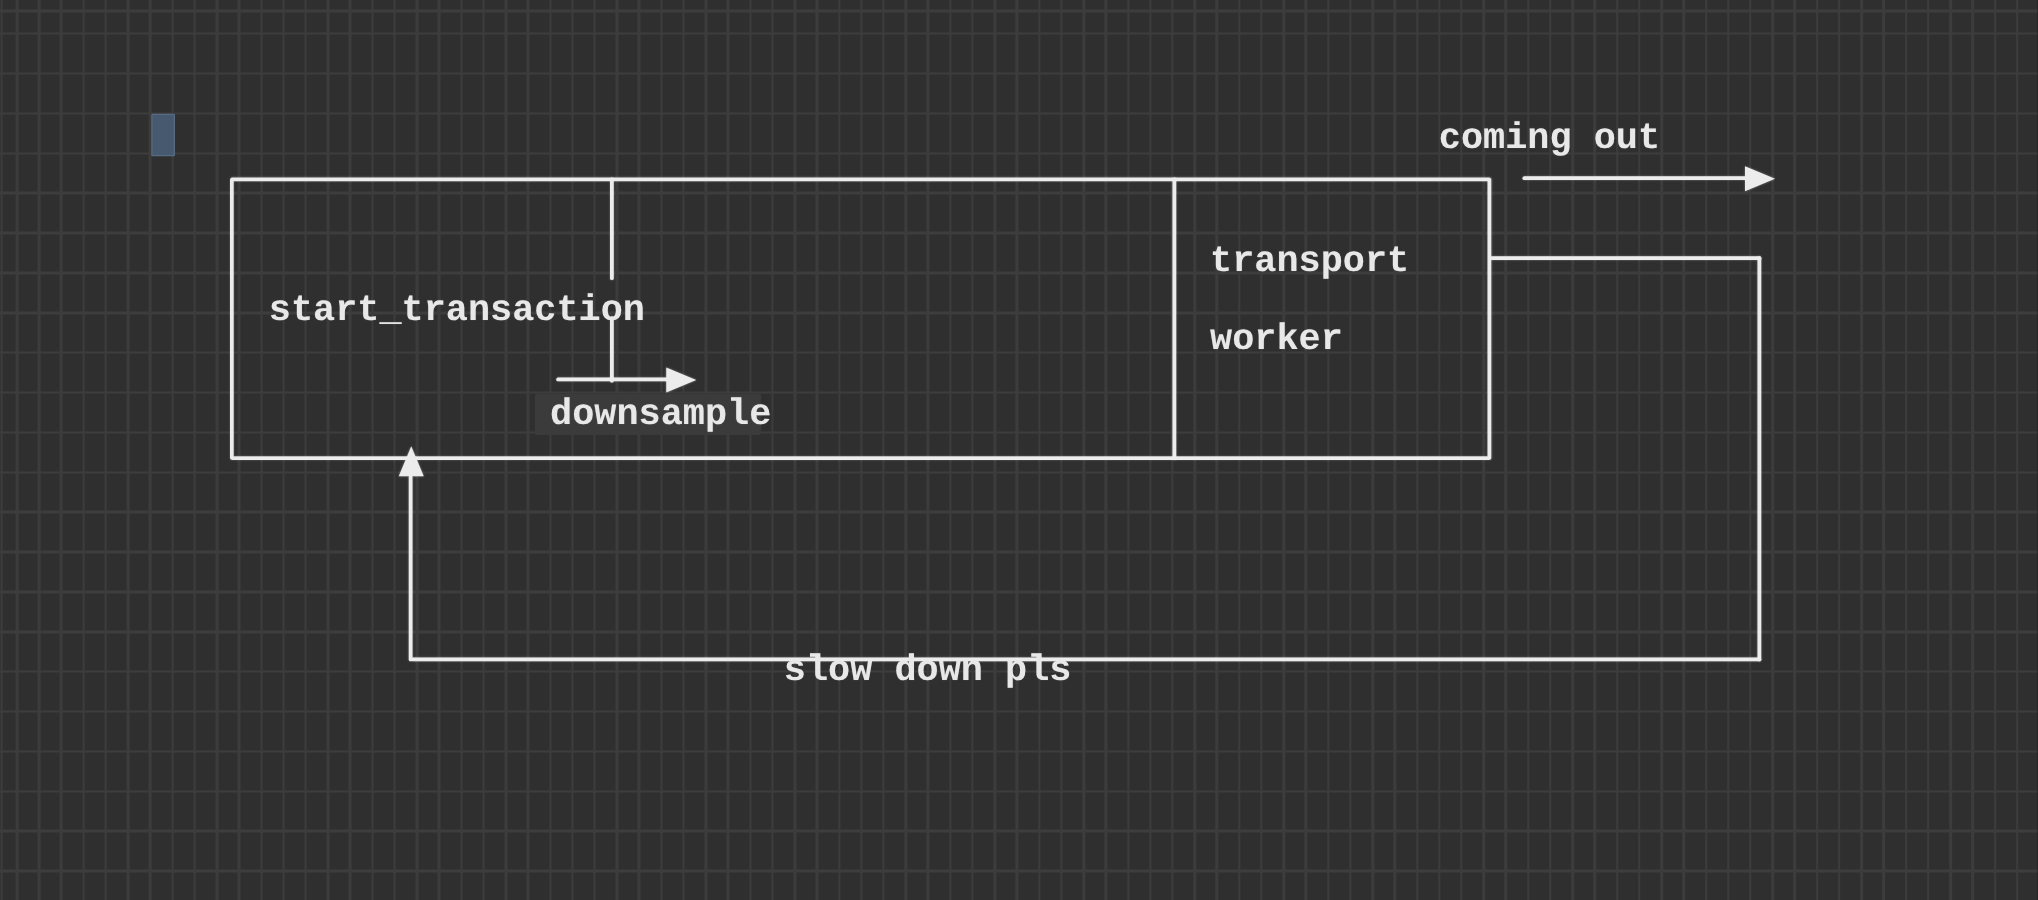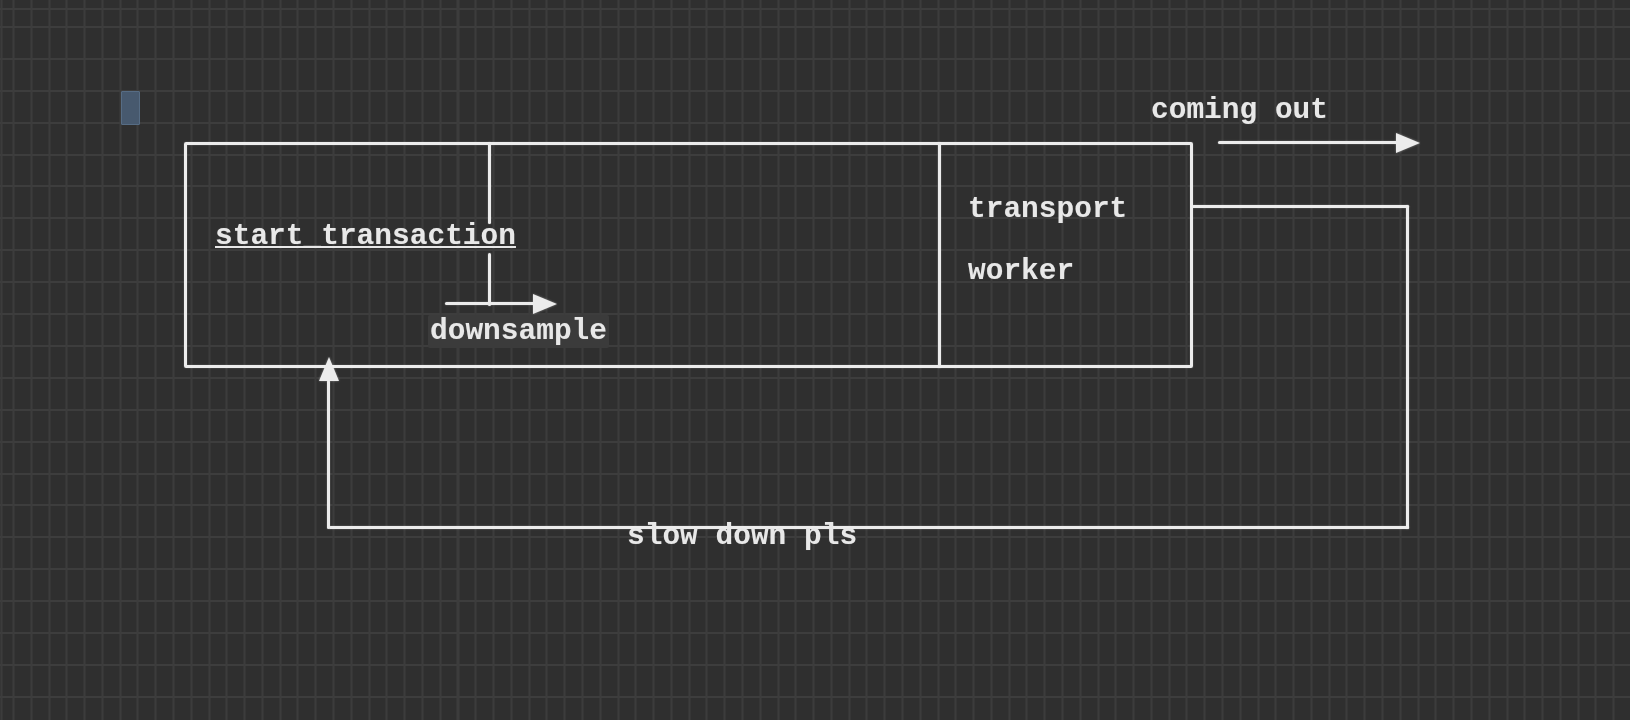--- a/index.html
+++ b/index.html
@@ -89,23 +89,23 @@
 
   <div class="stroke" style="left:488px; top:142px; width:3px; height:82px;"></div>
   <div class="stroke" style="left:488px; top:253px; width:3px; height:53px;"></div>
 
   <div>
     <div class="stroke" style="left:445px; top:302px; width:90px; height:3px;"></div>
     <div class="tri-right" style="left:533px; top:294px;"></div>
   </div>
 
   <div class="highlight"></div>
-  <div class="label" style="left:430px; top:315px;">downsample</div>
+  <div class="label" style="left:440px; top:315px;">downsample</div>
 
-  <div class="label" style="left:215px; top:220px;text-decoration:underline;">start_transaction</div>
+  <div class="label" style="left:215px; top:232px;">start_transaction</div>
   <div class="label" style="left:968px; top:193px;">transport</div>
   <div class="label" style="left:968px; top:255px;text-align:center;">worker</div>
 
   <div class="label" style="left:1151px; top:94px;">coming out</div>
   <div>
     <div class="stroke" style="left:1218px; top:141px; width:180px; height:3px;"></div>
     <div class="tri-right" style="left:1396px; top:133px;"></div>
   </div>
 
   <div>

